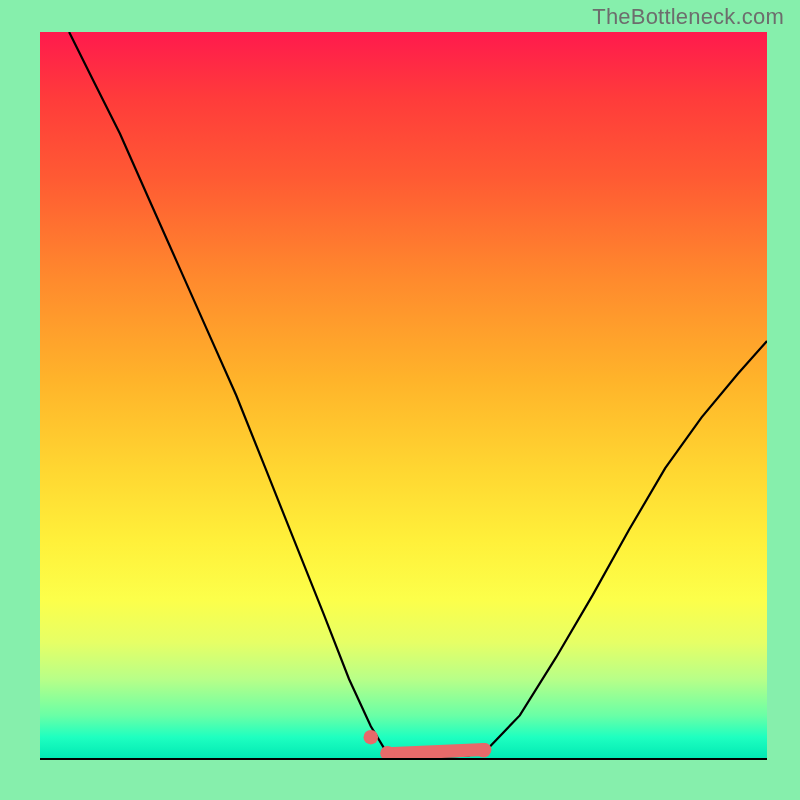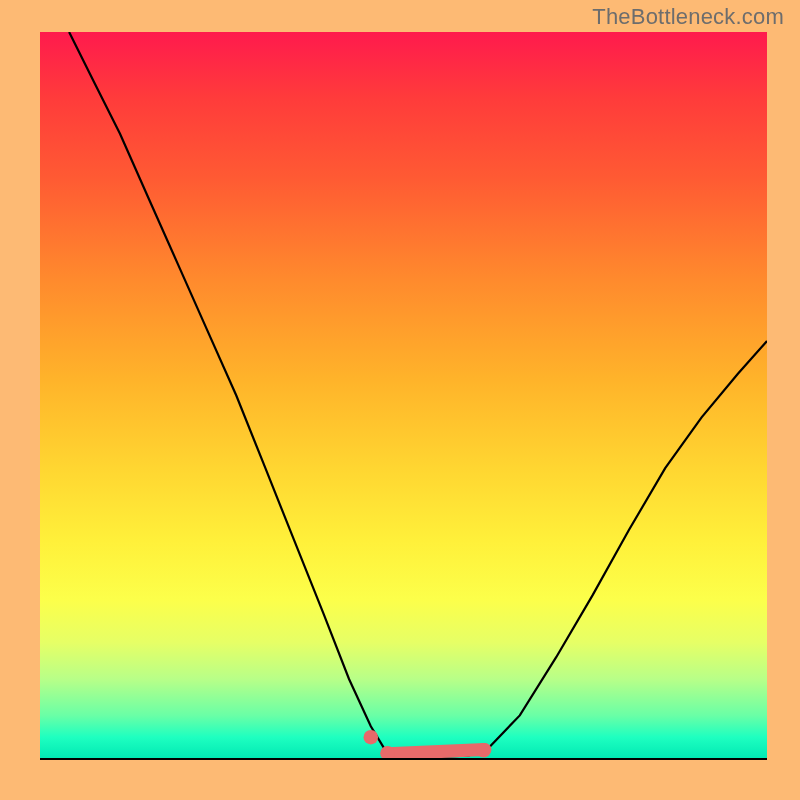--- a/index.html
+++ b/index.html
@@ -10,21 +10,21 @@
     background: #000;
     overflow: hidden;
     font-family: Arial, Helvetica, sans-serif;
   }
   .frame {
     position: absolute;
     top: 0;
     left: 0;
     width: 800px;
     height: 800px;
-    background: #fdba74;
+    background: #86efac;
   }
   .plot-area {
     position: absolute;
     left: 40px;
     top: 32px;
     width: 727px;
     height: 727px;
     background: linear-gradient(
       to bottom,
       #ff1a4d 0%,

